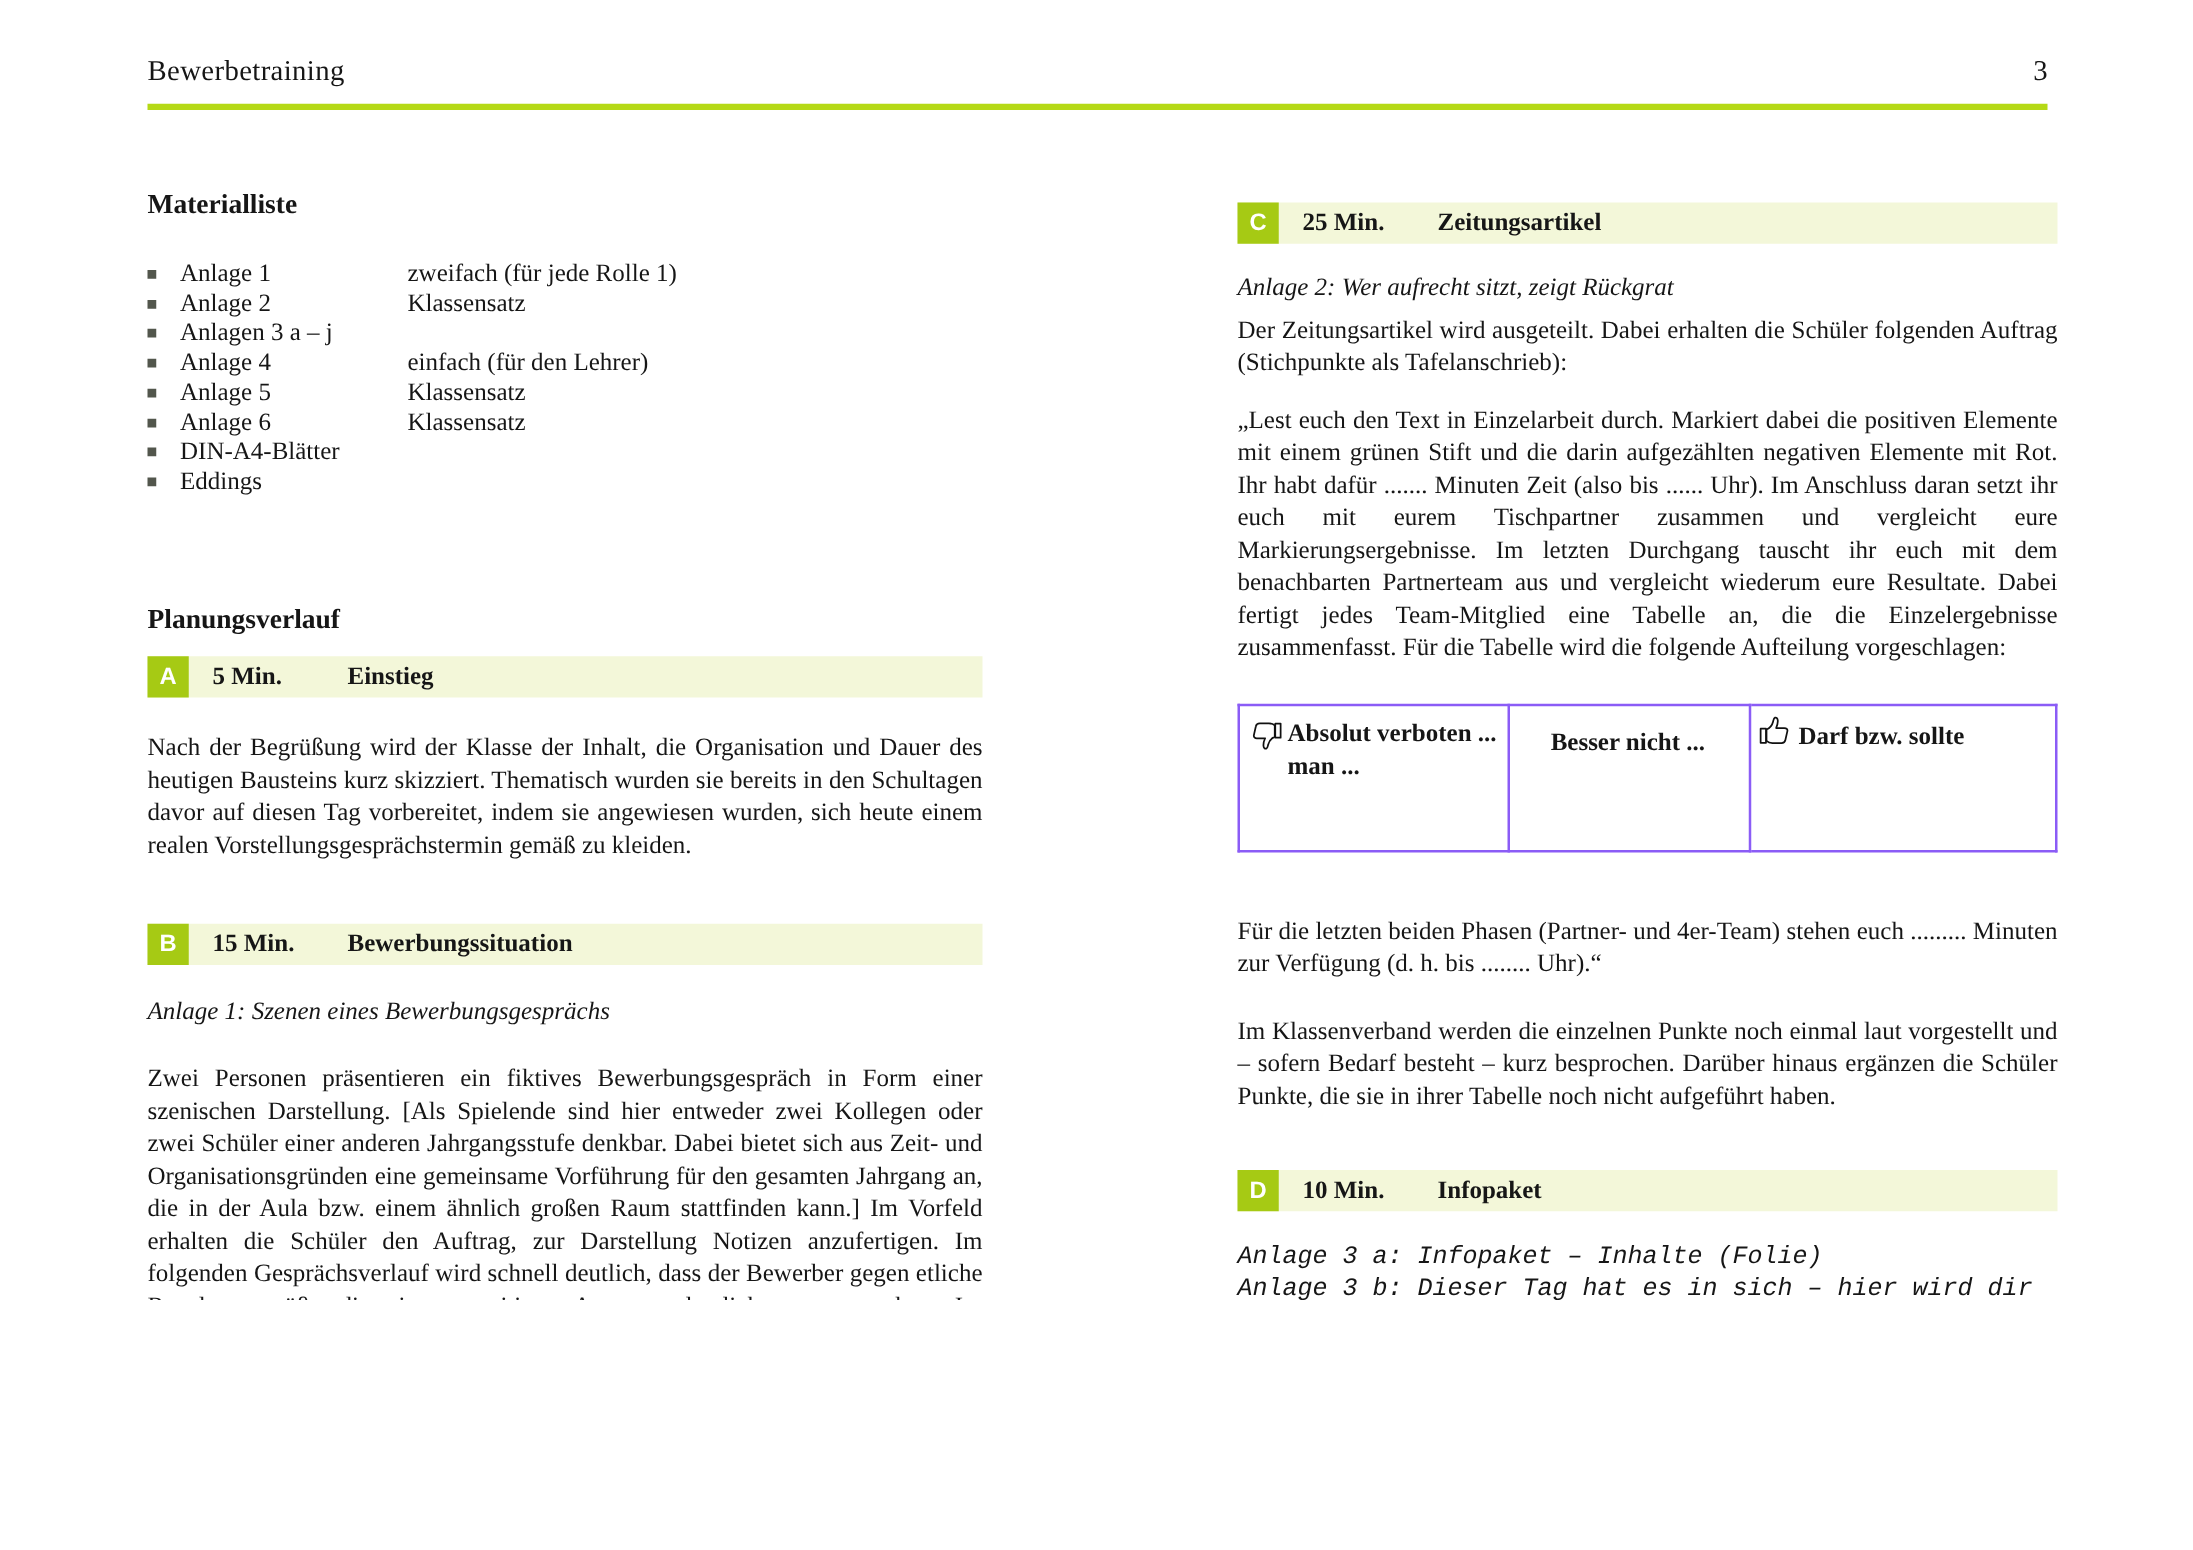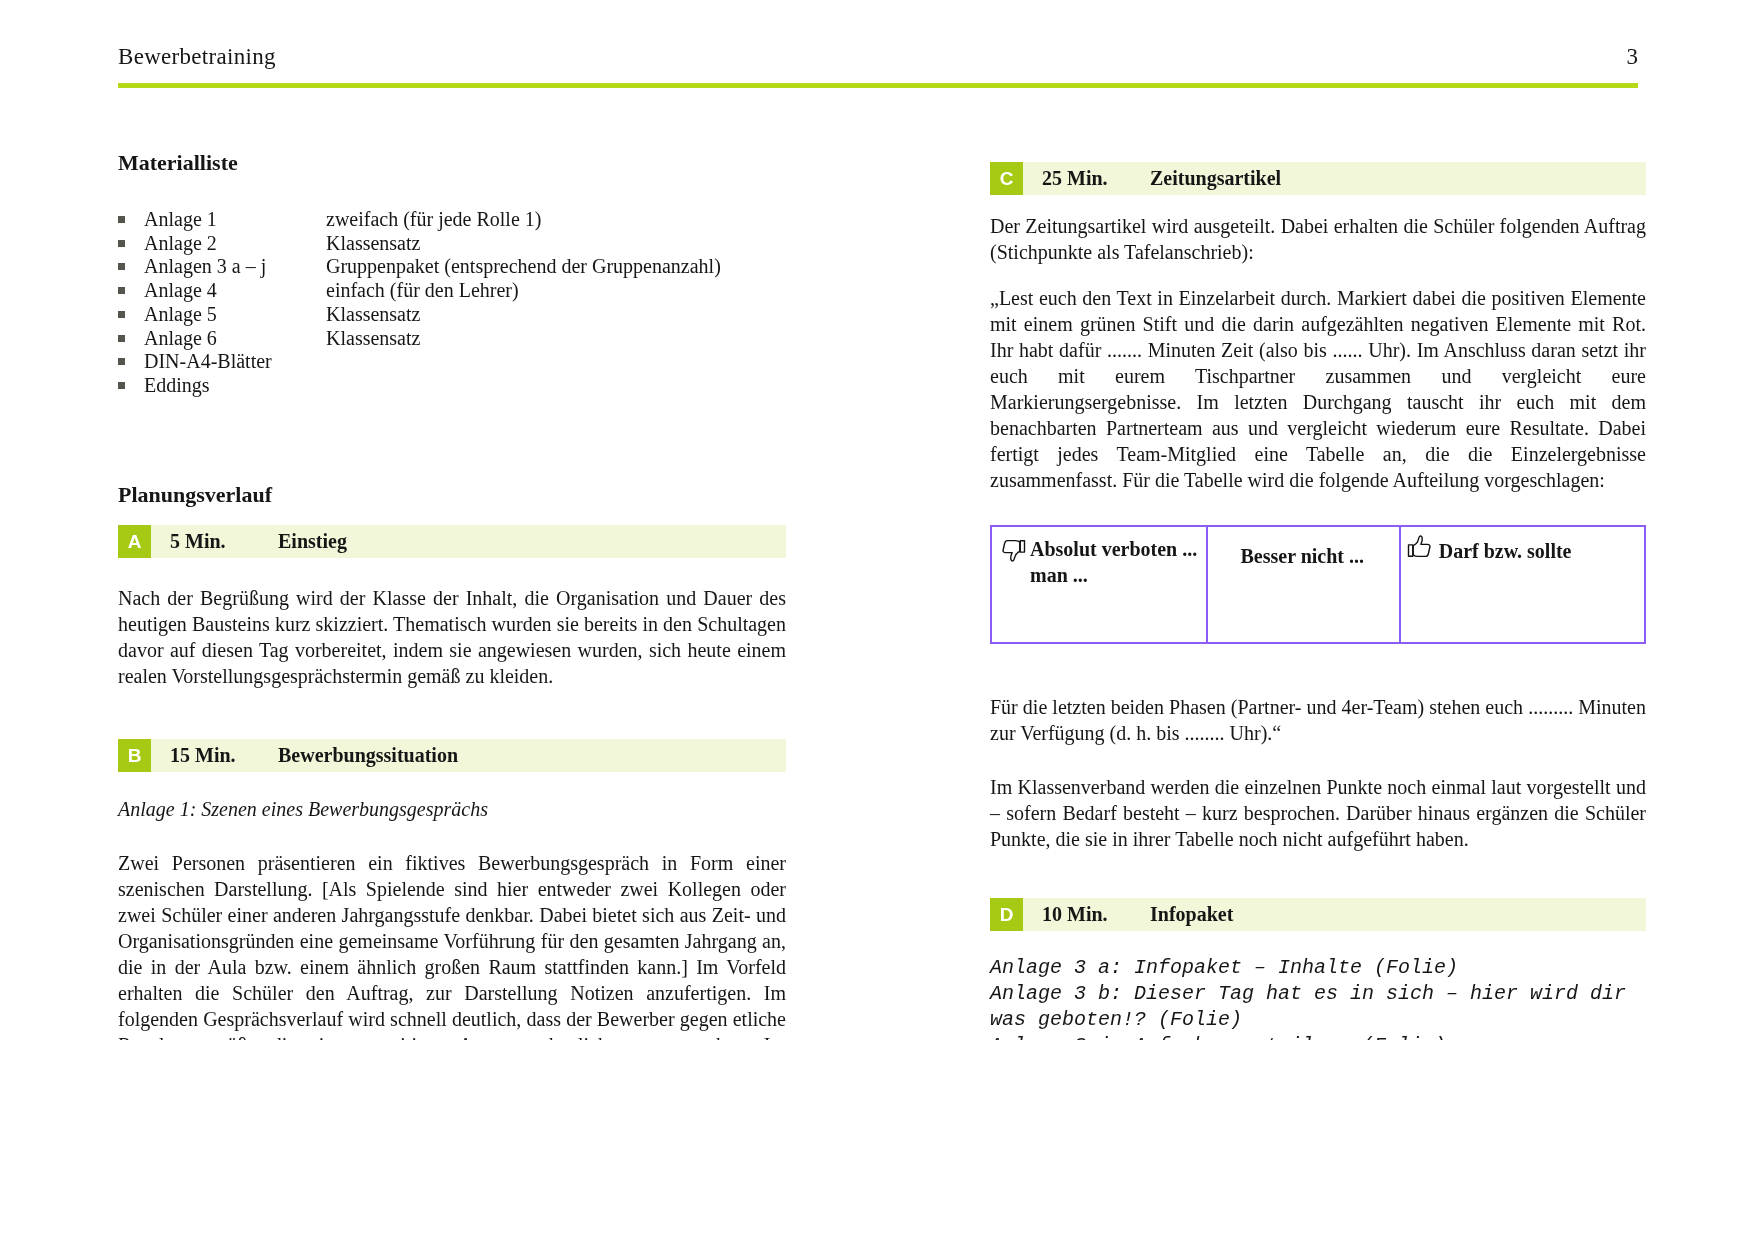--- a/index.html
+++ b/index.html
@@ -36,21 +36,21 @@
 
   
   .bar-a{margin-top:17px;}
   .para-a{margin-top:27px;}
   .bar-b{margin-top:50px;}
   .subtitle-b{margin-top:24px;}
   .para-b{margin-top:28px;}
 
   
   .subtitle-c{margin-top:22px;}
-  .para-c-intro{margin-top:18px;}
+  .para-c-intro{margin-top:8px;}
   .para-c-quote{margin-top:20px;}
   .attachments-table{margin-top:32px;width:100%;border-collapse:collapse;table-layout:fixed;}
   .attachments-table td{border:2px solid #8b5cf6;vertical-align:top;padding:9px 8px 0 6px;
        height:117px;box-sizing:border-box;font-weight:bold;}
   .attachments-table td.cell-forbidden{width:33%;}
   .attachments-table td.cell-better{width:29.5%;text-align:center;padding-top:16px;}
   .attachments-table td.cell-allowed{width:37.5%;}
   .cell-flex{display:flex;align-items:flex-start;}
   .thumb-icon{flex:0 0 auto;width:32px;height:34px;margin:-3px 2px 0 -2px;}
   .cell-allowed .cell-flex{align-items:flex-end;}
@@ -81,21 +81,20 @@
         <span>zweifach (für jede Rolle 1)</span>
       </div>
       <div class="material-row">
         <span class="bullet"></span>
         <span>Anlage 2</span>
         <span>Klassensatz</span>
       </div>
       <div class="material-row">
         <span class="bullet"></span>
         <span>Anlagen 3 a – j</span>
-        <span>Gruppenpaket (entsprechend der Gruppenanzahl)</span>
       </div>
       <div class="material-row">
         <span class="bullet"></span>
         <span>Anlage 4</span>
         <span>einfach (für den Lehrer)</span>
       </div>
       <div class="material-row">
         <span class="bullet"></span>
         <span>Anlage 5</span>
         <span>Klassensatz</span>
@@ -136,20 +135,21 @@
 
   </div>
 
   <div class="col col-right">
 
     <div class="section-bar">
       <span class="badge">C</span>
       <span class="duration">25 Min.</span>
       <span class="title">Zeitungsartikel</span>
     </div>
+    <div class="subtitle subtitle-c">Anlage 2: Wer aufrecht sitzt, zeigt Rückgrat</div>
     <p class="para para-c-intro">Der Zeitungsartikel wird ausgeteilt. Dabei erhalten die Schüler folgenden Auftrag (Stichpunkte als Tafelanschrieb):</p>
     <p class="para para-c-quote">„Lest euch den Text in Einzelarbeit durch. Markiert dabei die positiven Elemente mit einem grünen Stift und die darin aufgezählten negativen Elemente mit Rot. Ihr habt dafür ....... Minuten Zeit (also bis ...... Uhr). Im Anschluss daran setzt ihr euch mit eurem Tischpartner zusammen und vergleicht eure Markierungsergebnisse. Im letzten Durchgang tauscht ihr euch mit dem benachbarten Partnerteam aus und vergleicht wiederum eure Resultate. Dabei fertigt jedes Team-Mitglied eine Tabelle an, die die Einzelergebnisse zusammenfasst. Für die Tabelle wird die folgende Aufteilung vorgeschlagen:</p>
 
     <table class="attachments-table">
       <tbody>
         <tr>
           <td class="cell-forbidden">
             <div class="cell-flex">
               <svg class="thumb-icon" viewBox="0 0 32 32" fill="none" stroke="#111" stroke-width="1.4" stroke-linejoin="round" stroke-linecap="round">
                 <g transform="rotate(180 16 16)">

